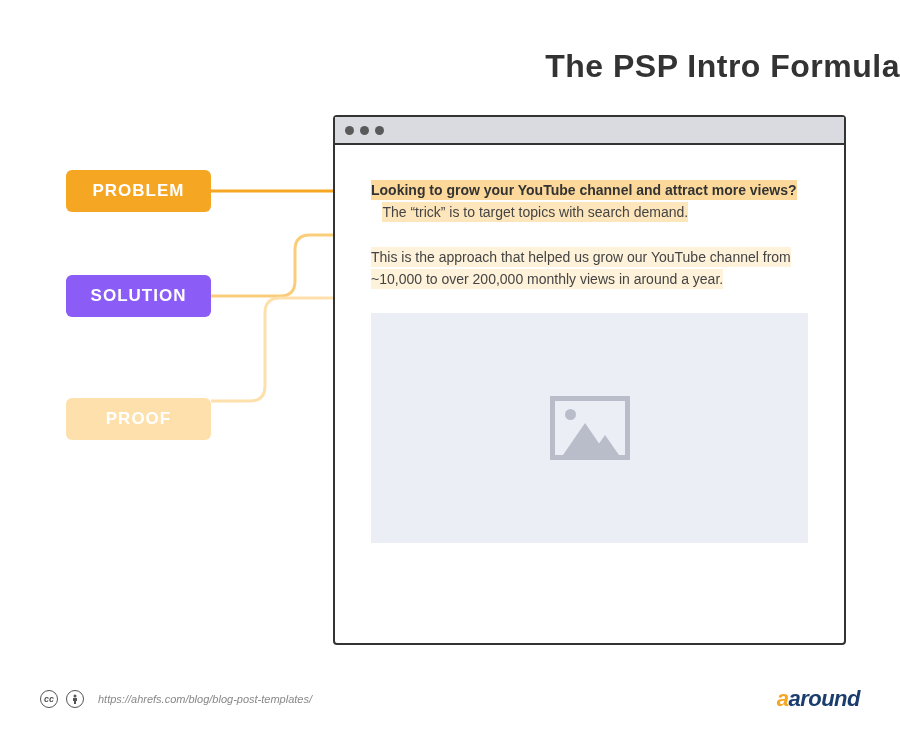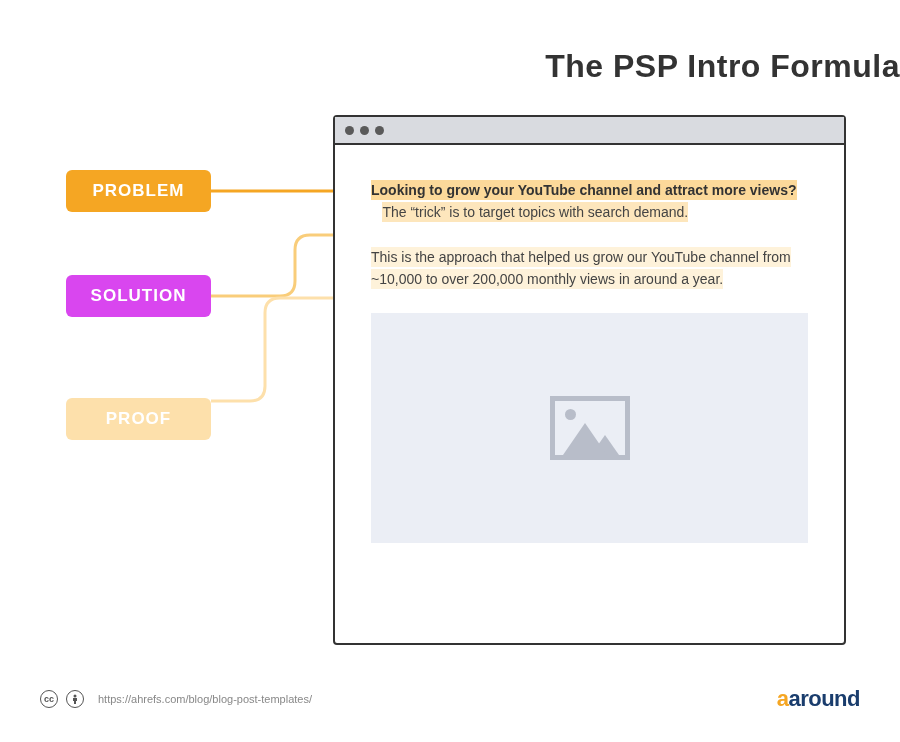--- a/index.html
+++ b/index.html
@@ -44,21 +44,21 @@
     }
     
     .label-problem {
       top: 65px;
       background: #f5a623;
       color: #fff;
     }
     
     .label-solution {
       top: 170px;
-      background: #d946ef;
+      background: #8b5cf6;
       color: #fff;
     }
     
     .label-proof {
       top: 293px;
       background: #fde0ab;
       color: #fff;
     }
     
     
@@ -182,20 +182,21 @@
     
     
     .footer {
       position: absolute;
       bottom: 30px;
       left: 40px;
       right: 40px;
       display: flex;
       align-items: center;
       justify-content: space-between;
+      font-style: italic;
     }
     
     .footer-left {
       display: flex;
       align-items: center;
       gap: 8px;
     }
     
     .cc-icon {
       width: 18px;

